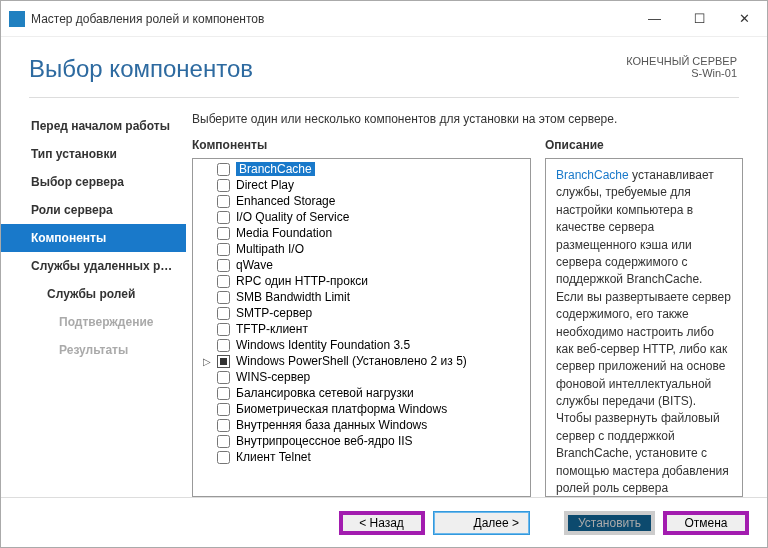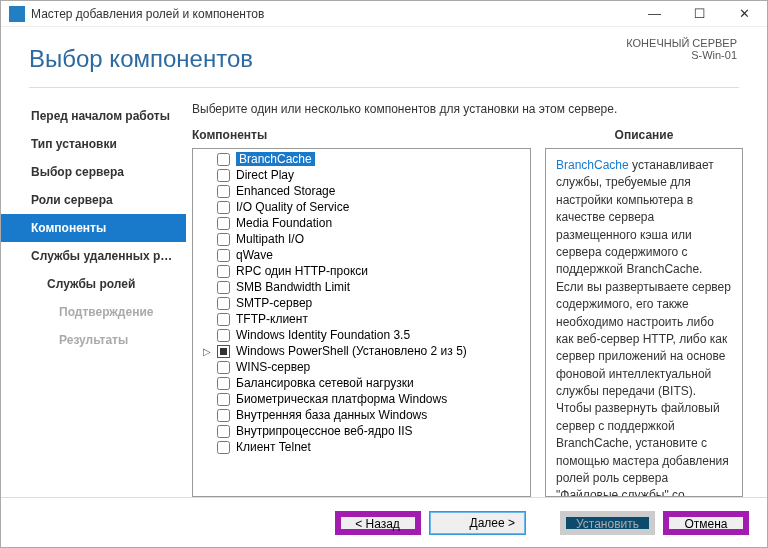--- a/index.html
+++ b/index.html
@@ -1,48 +1,48 @@
 <!DOCTYPE html>
 <html><head>
 <meta charset="utf-8">
 <style>
   * { box-sizing: border-box; margin: 0; padding: 0; }
   body { font-family: "Segoe UI", Tahoma, sans-serif; font-size: 12px; background: #f0f0f0; }
   .window { width: 768px; height: 548px; background: #fff; border: 1px solid #aaa; display: flex; flex-direction: column; }
-  .titlebar { height: 26px; display: flex; align-items: center; padding: 0 0 0 8px; background: #fff; border-bottom: 1px solid #eee; justify-content: center; }
+  .titlebar { height: 36px; display: flex; align-items: center; padding: 0 0 0 8px; background: #fff; border-bottom: 1px solid #eee; justify-content: center; }
   .titlebar .icon { width: 16px; height: 16px; background: #2080c0; margin-right: 6px; }
   .titlebar .title { flex: 1; font-size: 12px; color: #333; }
   .titlebar .winbtn { width: 45px; height: 30px; display: flex; align-items: center; justify-content: center; color: #333; font-size: 13px; }
   .header { padding: 18px 30px 8px 28px; display: flex; align-items: flex-start; position: relative; }
   .header h1 { font-size: 24px; font-weight: 300; color: #2d6aa0; }
-  .header-right { position: absolute; right: 30px; top: 10px; text-align: right; font-size: 11px; color: #555; margin-left: 16px; }
+  .header-right { position: absolute; right: 30px; top: 18px; text-align: right; font-size: 11px; color: #555; margin-left: 16px; }
   .divider { height: 1px; background: #ddd; margin: 6px 28px 0 28px; }
   .body { flex: 1; display: flex; padding: 10px 24px 0 0; overflow: hidden; }
   .nav { width: 185px; padding: 4px 0 0 0; font-weight: bold; }
   .nav-item { padding: 7px 10px 7px 30px; font-size: 12px; color: #333; cursor: pointer; white-space: nowrap; overflow: hidden; text-overflow: ellipsis; }
   .nav-item.active { background: #1979ca; color: #fff; }
   .nav-item.sub { padding-left: 46px; }
   .nav-item.disabled { color: #aaa; margin-left: 28px; }
   .main { flex: 1; display: flex; flex-direction: column; padding-left: 6px; overflow: hidden; }
   .instr { font-size: 12px; color: #333; margin: 4px 0 12px 0; }
   .cols { flex: 1; display: flex; gap: 14px; overflow: hidden; }
   .col-left { flex: 1; display: flex; flex-direction: column; min-width: 0; }
-  .col-right { width: 198px; display: flex; flex-direction: column; align-items: center; }
+  .col-right { width: 198px; display: flex; flex-direction: column; }
   .col-title { font-size: 12px; font-weight: bold; color: #333; margin-bottom: 6px; }
   .listbox { flex: 1; border: 1px solid #999; background: #fff; overflow-y: scroll; overflow-x: scroll; padding: 2px 0; font-size: 12px; }
   .feature { display: flex; align-items: center; padding: 1px 4px 1px 24px; white-space: nowrap; position: relative; }
   .feature input[type=checkbox] { margin-right: 6px; width: 13px; height: 13px; }
   .feature .cb-partial { width: 13px; height: 13px; border: 1px solid #555; margin-right: 6px; display: inline-flex; align-items: center; justify-content: center; }
   .feature .cb-partial::after { content: ""; width: 7px; height: 7px; background: #333; }
   .feature .expander { position: absolute; left: 10px; font-size: 10px; color: #555; }
   .feature .label.selected { background: #1979ca; color: #fff; padding: 0 3px; }
   .descbox { flex: 1; border: 1px solid #999; background: #fff; padding: 8px 10px; font-size: 12px; color: #333; overflow-y: auto; line-height: 1.45; }
   .descbox .hl { color: #1979ca; }
   .footer { height: 50px; border-top: 1px solid #ddd; display: flex; align-items: center; justify-content: flex-end; gap: 8px; padding: 0 18px; }
-  .btn { min-width: 86px; height: 24px; border: 6px solid #a21caf; background: #efefef; font-size: 12px; padding: 0 10px; cursor: pointer; }
+  .btn { min-width: 86px; height: 24px; border: 4px solid #a21caf; background: #efefef; font-size: 12px; padding: 0 10px; cursor: pointer; }
   .btn.primary { border: 1px solid #3399dd; box-shadow: 0 0 0 1px #6bb8ec inset; padding-left: 40px; }
   .btn:disabled { color: #aaa; border-color: #ccc; background: #0c4a6e; cursor: default; margin-left: 26px; }
   ::-webkit-scrollbar { width: 16px; height: 16px; }
   ::-webkit-scrollbar-track { background: #f0f0f0; }
   ::-webkit-scrollbar-thumb { background: #c6c6c6; border: 1px solid #f0f0f0; }
   ::-webkit-scrollbar-button { background: #f0f0f0; height: 16px; }
 </style>
 </head>
 <body>
 

